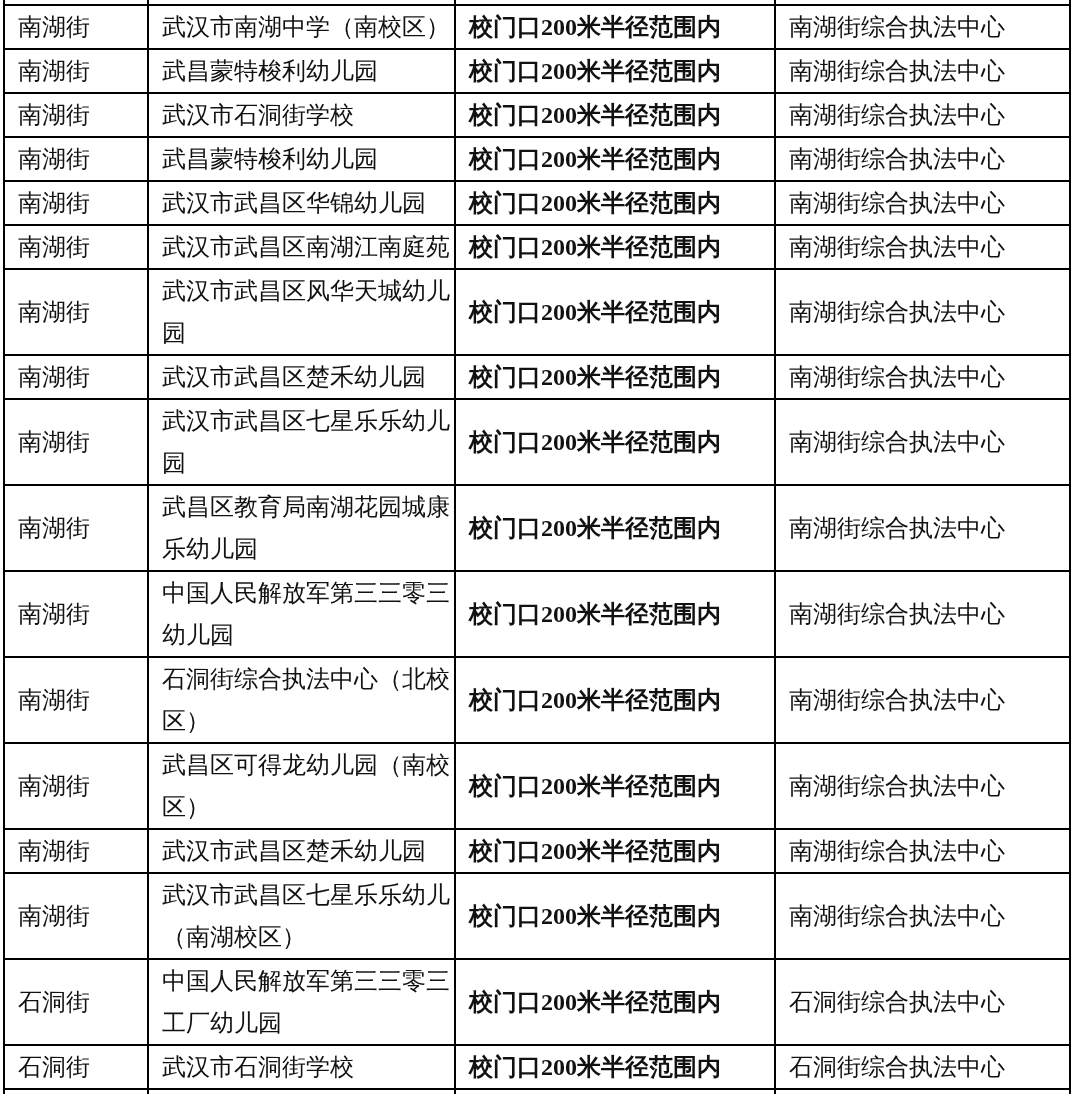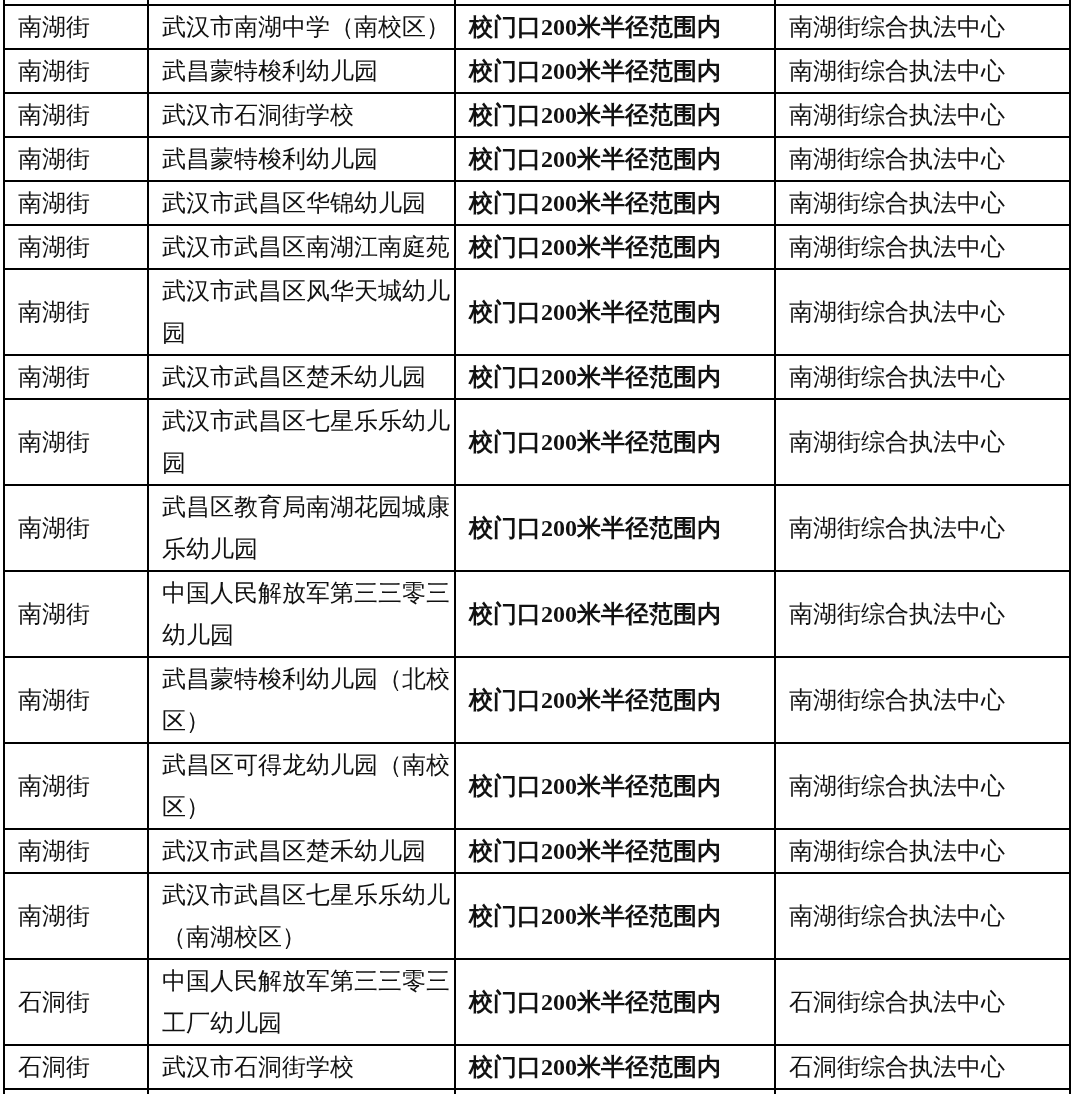--- a/index.html
+++ b/index.html
@@ -137,21 +137,21 @@
   </tr>
       <tr class="double">
     <td class="col-street">南湖街</td>
     <td class="col-school">中国人民解放军第三三零三
 幼儿园</td>
     <td class="col-scope">校门口200米半径范围内</td>
     <td class="col-unit">南湖街综合执法中心</td>
   </tr>
       <tr class="double">
     <td class="col-street">南湖街</td>
-    <td class="col-school">武昌蒙特梭利幼儿园（北校
+    <td class="col-school">石洞街综合执法中心（北校
 区）</td>
     <td class="col-scope">校门口200米半径范围内</td>
     <td class="col-unit">南湖街综合执法中心</td>
   </tr>
       <tr class="double">
     <td class="col-street">南湖街</td>
     <td class="col-school">武昌区可得龙幼儿园（南校
 区）</td>
     <td class="col-scope">校门口200米半径范围内</td>
     <td class="col-unit">南湖街综合执法中心</td>

